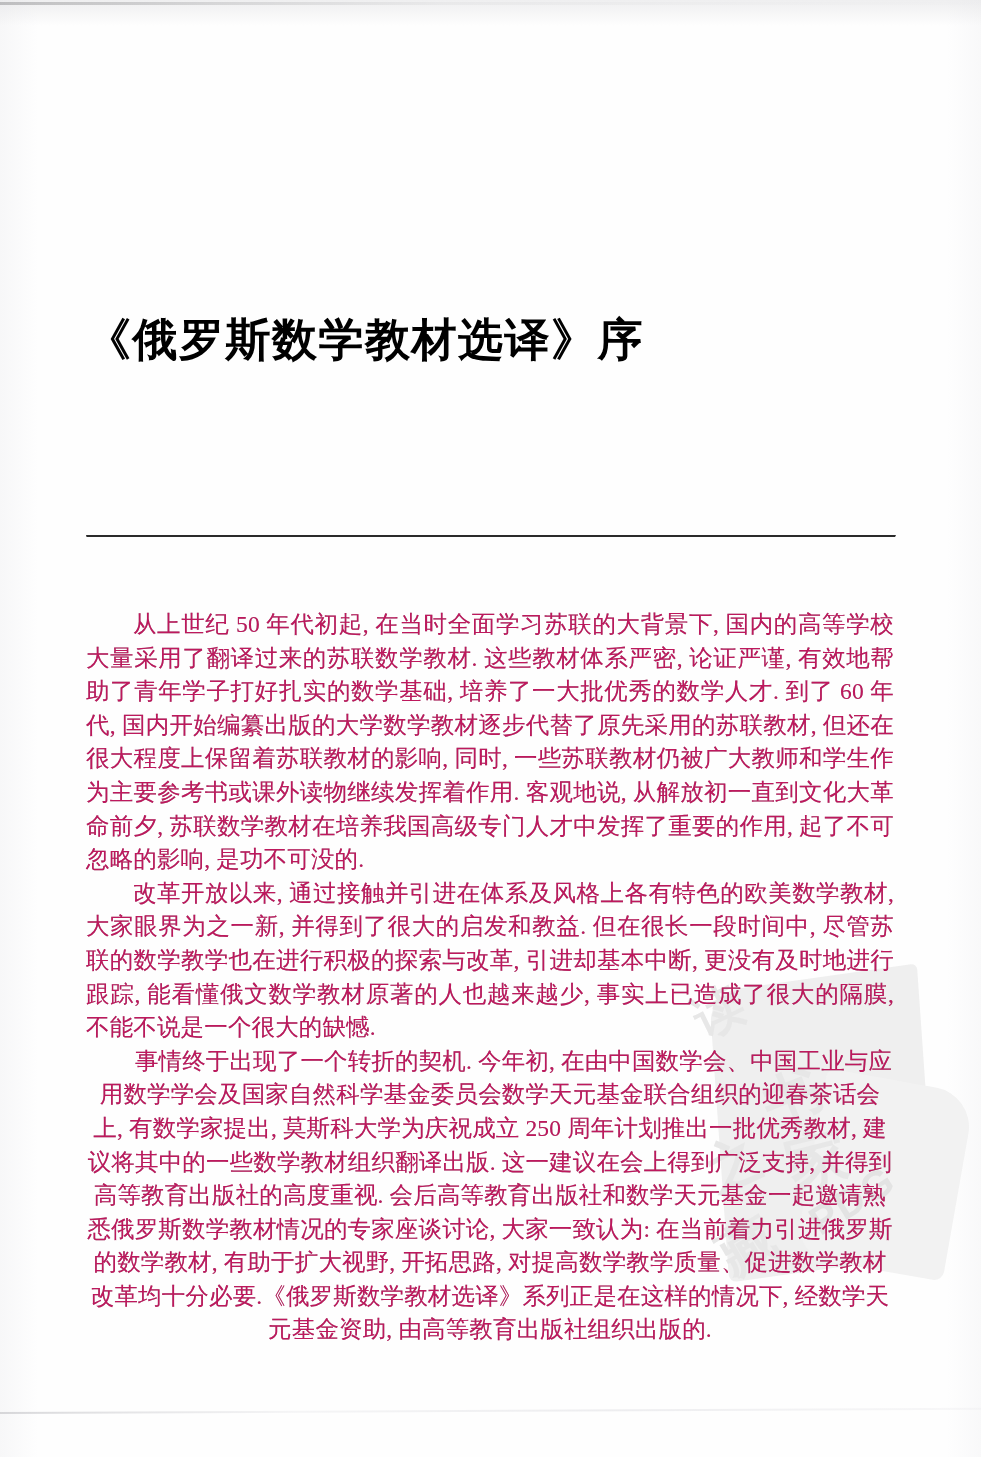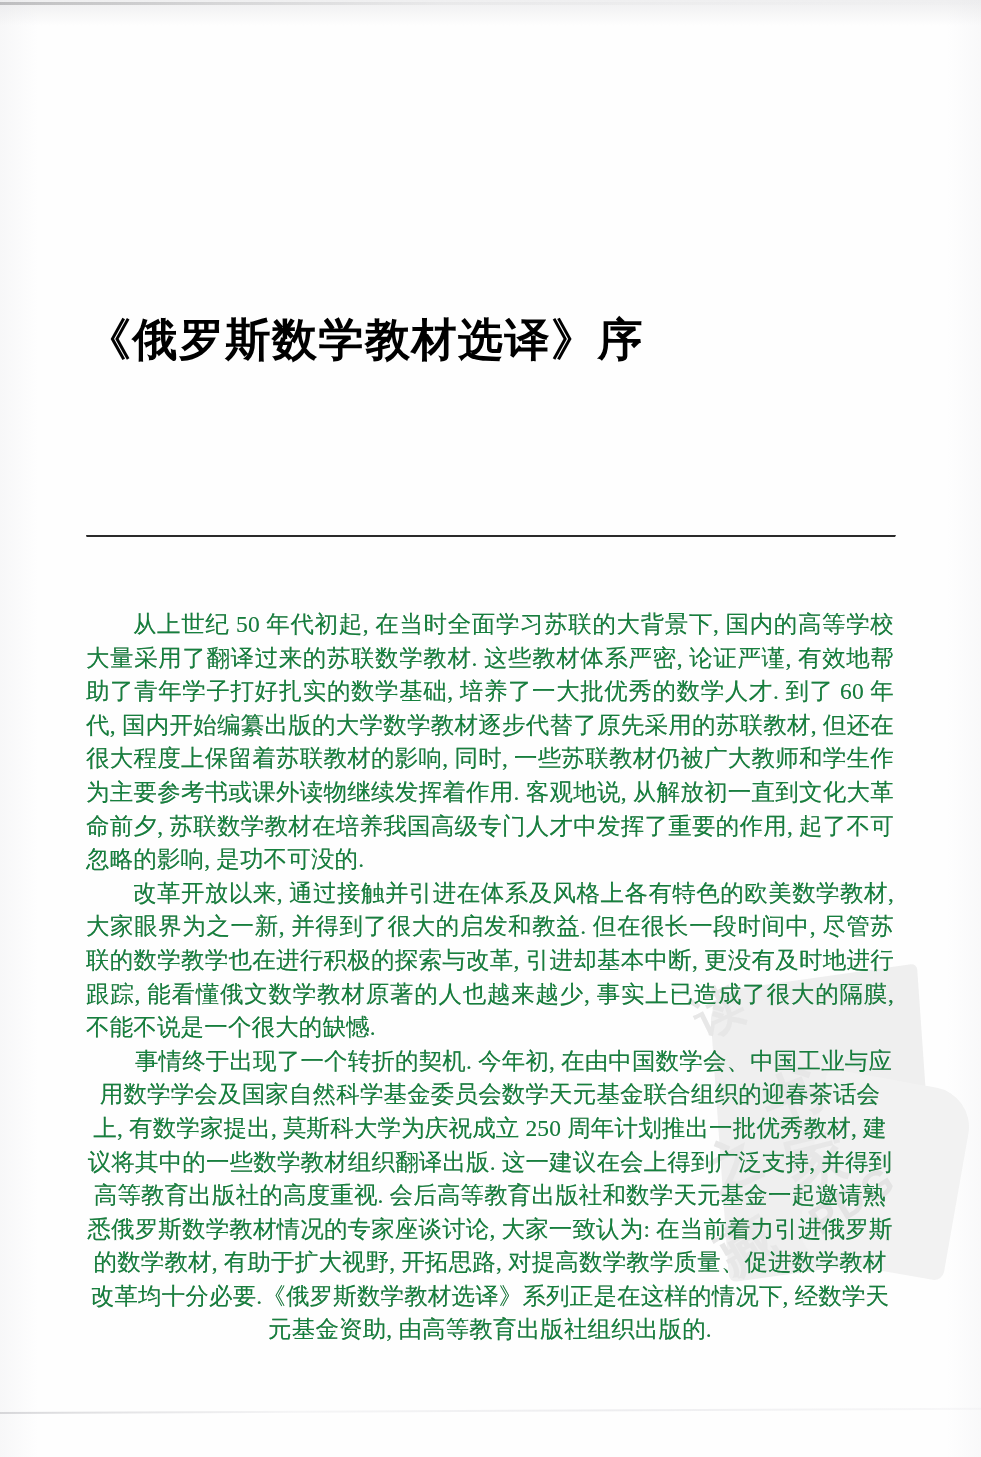--- a/index.html
+++ b/index.html
@@ -158,21 +158,21 @@
   }
 
   .para {
     margin: 0;
     text-indent: 2em;
     font-size: 23.5px;
     line-height: 33.6px;
     text-align: justify;
     text-justify: inter-character;
     letter-spacing: 0.15px;
-    color: #15803d;
+    color: #be185d;
     font-family: "Liberation Serif", "DejaVu Serif", serif;
     text-shadow: 0 0 0.4px rgba(0,0,0,0.35);
   }
   .para + .para { margin-top: 0; }
 
   .para:last-child { text-align: center; }
 </style>
 </head>
 <body>
 

